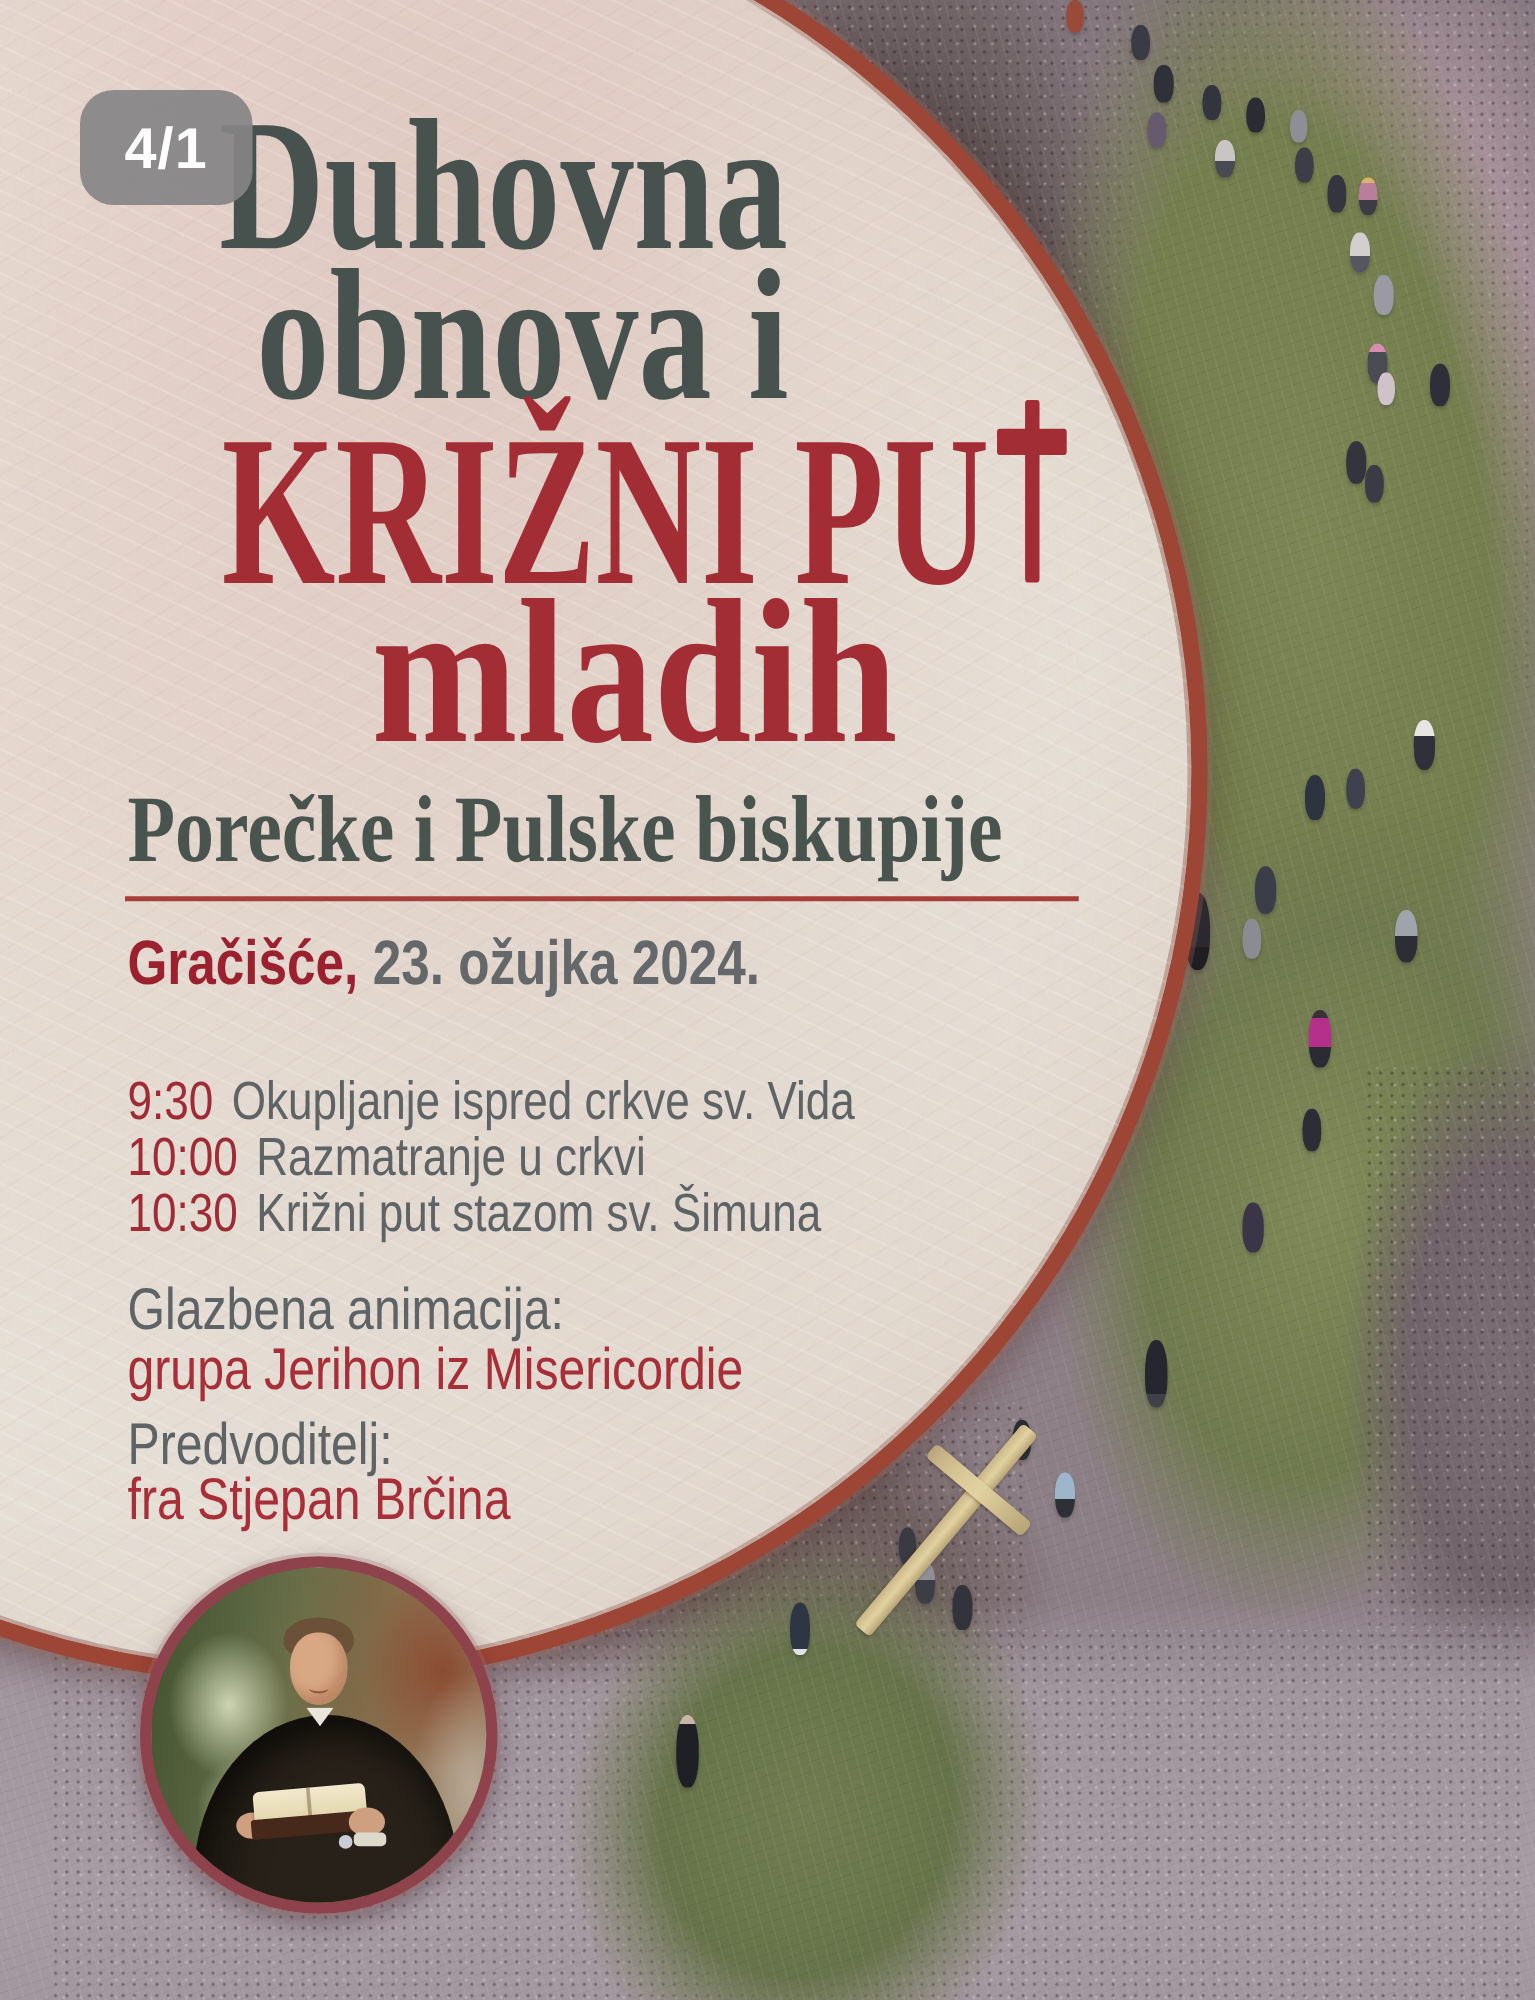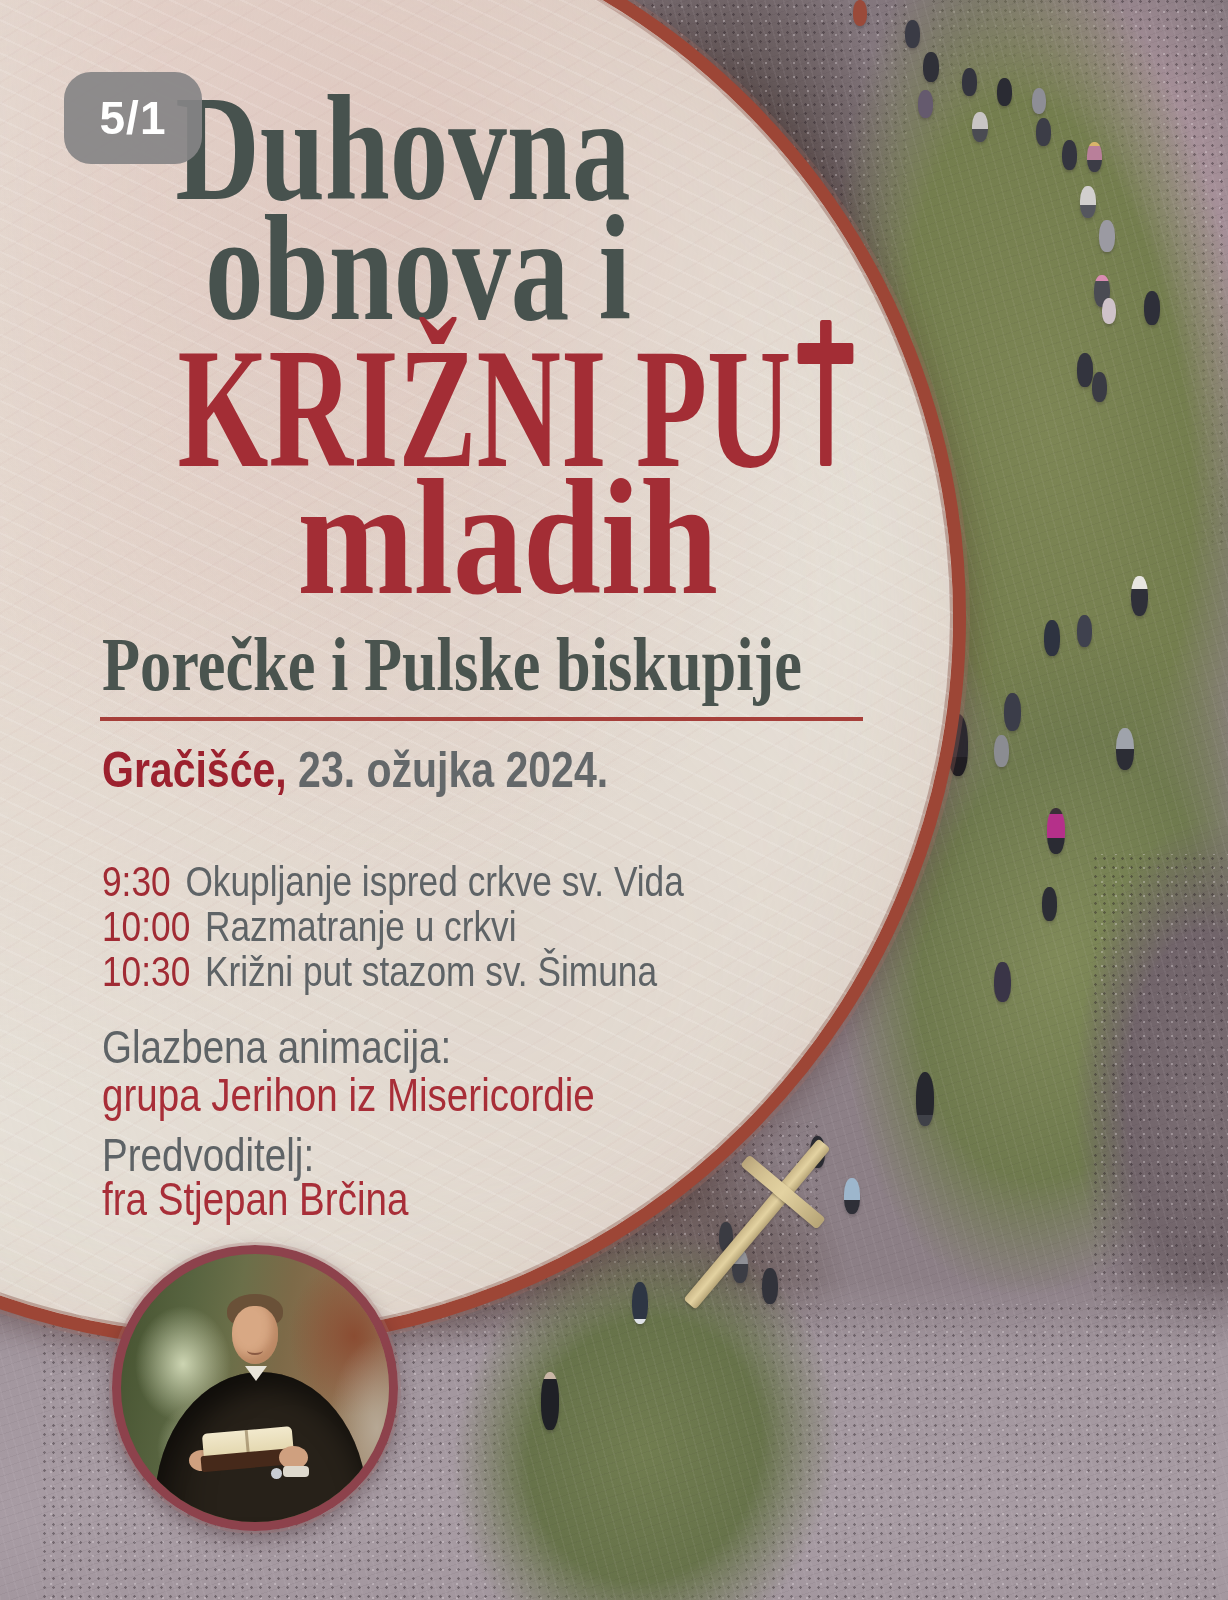--- a/index.html
+++ b/index.html
@@ -229,16 +229,16 @@
     <div class="fr-collar"></div>
     <div class="fr-hand-l"></div>
     <div class="fr-pages"></div>
     <div class="fr-cover"></div>
     <div class="fr-hand-r"></div>
     <div class="fr-cuff"></div>
     <div class="fr-watch"></div>
   </div>
 
   <div class="badge">
-    <span>5/1</span>
+    <span>4/1</span>
   </div>
 
 </div>
 
 </body></html>

